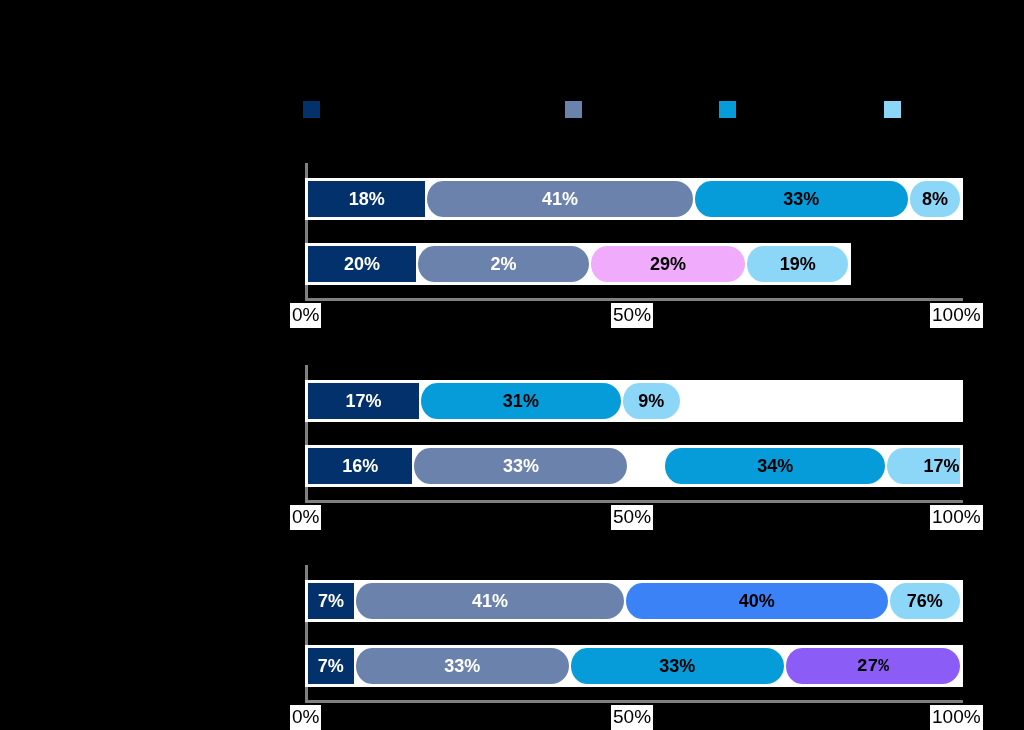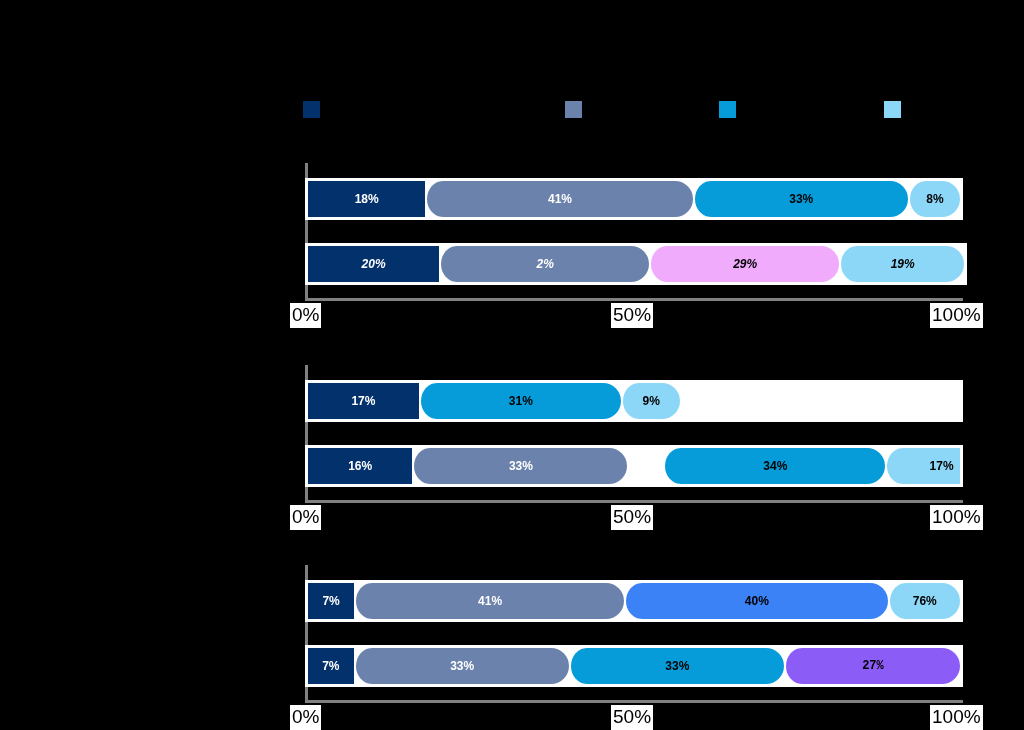--- a/index.html
+++ b/index.html
@@ -79,21 +79,21 @@
     border: 3px solid #ffffff;
     overflow: hidden;
   }
   .seg {
     height: 100%;
     display: flex;
     align-items: center;
     justify-content: center;
     box-sizing: border-box;
     overflow: hidden;
-    font-size: 12px;
+    font-size: 18px;
     font-weight: bold;
     letter-spacing: 0px;
     white-space: nowrap;
   }
   .seg + .seg {
     border-left: 2px solid #ffffff;
     border-radius: 18px;
   }
 
   .tick-label {
@@ -133,21 +133,21 @@
   <div id="groups">
       <div class="group" style="top: 163px; height: 175px;">
         <div class="axis-y" style="left: 305px; top: 0px; height: 138px;"></div>
         <div class="axis-x" style="left: 305px; top: 135px; width: 658px;"></div>
         <div class="bar" style="left: 305px; top: 15px; width: 658px; height: 42px;">
           <div class="seg" style="flex: 0 0 18%; background: rgb(3, 49, 107); color: rgb(255, 255, 255);">18%</div>
           <div class="seg" style="flex: 0 0 41%; background: rgb(107, 130, 172); color: rgb(255, 255, 255);">41%</div>
           <div class="seg" style="flex: 0 0 33%; background: rgb(5, 156, 217); color: rgb(0, 0, 0);">33%</div>
           <div class="seg" style="flex: 0 0 8%; background: rgb(140, 214, 247); color: rgb(0, 0, 0);">8%</div>
         </div>
-        <div class="bar" style="left: 305px; top: 80px; width: 662px; height: 42px; font-style: italic;">
+        <div class="bar" style="left: 305px; top: 80px; width: 546px; height: 42px;">
           <div class="seg" style="flex: 0 0 20%; background: rgb(3, 49, 107); color: rgb(255, 255, 255);">20%</div>
           <div class="seg" style="flex: 0 0 32%; background: rgb(107, 130, 172); color: rgb(255, 255, 255);">2%</div>
           <div class="seg" style="flex: 0 0 29%; background: #f0abfc; color: rgb(0, 0, 0);">29%</div>
           <div class="seg" style="flex: 0 0 19%; background: rgb(140, 214, 247); color: rgb(0, 0, 0);">19%</div>
         </div>
         <div class="tick-label" style="top: 140px; left: 290px;">0%</div>
         <div class="tick-label" style="top: 140px; left: 611px;">50%</div>
         <div class="tick-label" style="top: 140px; left: 930px;">100%</div>
       </div>
       <div class="group" style="top: 365px; height: 175px;">

